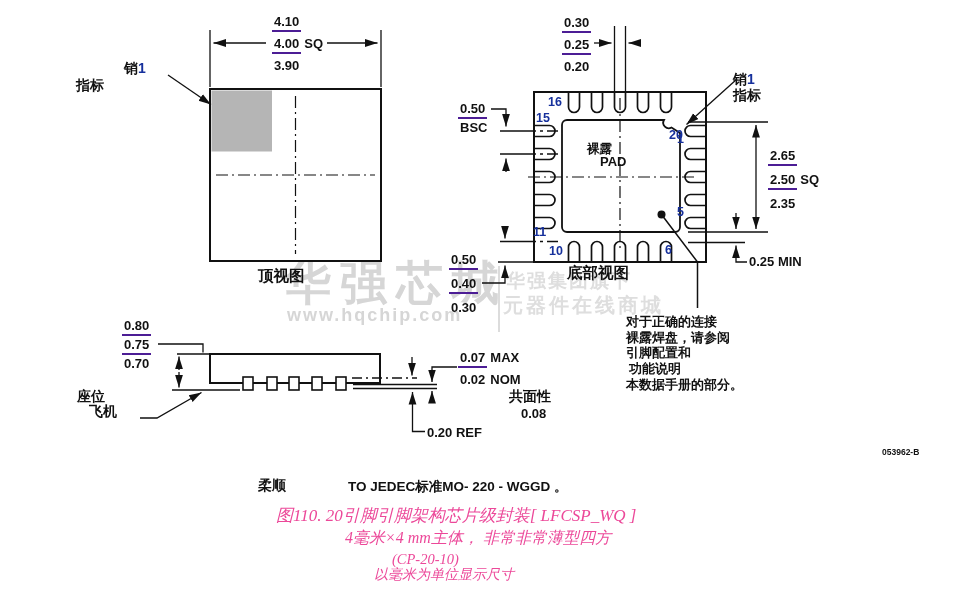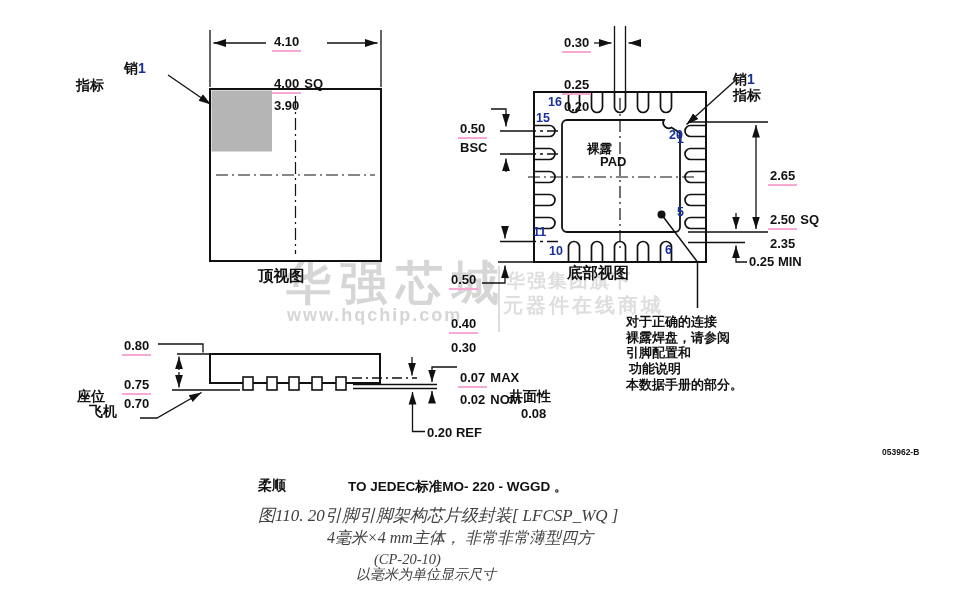--- a/index.html
+++ b/index.html
@@ -15,25 +15,25 @@
   .wm-tag{left:503px;top:292px;font-size:20px;letter-spacing:3px;color:#dedede;}
   
   .lbl{position:absolute;z-index:2;color:#111;font-weight:bold;white-space:nowrap;font-size:13px;}
   .cjk{font-size:14px;}
   .pin{color:#16309c;font-size:12.5px;}
   .stk{position:absolute;z-index:2;display:flex;flex-direction:column;align-items:flex-start;
        color:#111;font-weight:bold;font-size:13px;white-space:nowrap;}
   .stk .dr{margin-bottom:4px;line-height:15px;}
   .stk.w .dr{margin-bottom:6px;}
   .stk.tight .dr{margin-bottom:1px;}
-  .u{display:inline-block;border-bottom:2px solid #f9a8d4;padding:0 2px 1px 2px;margin-top:20px;}
+  .u{display:inline-block;border-bottom:2px solid #4c1d95;padding:0 2px 1px 2px;}
   .nu{display:inline-block;padding:0 2px 1px 2px;}
   .sfx{margin-left:3px;}
   .note{position:absolute;z-index:2;color:#111;font-weight:bold;font-size:13px;line-height:15.7px;white-space:nowrap;}
-  .cap{position:absolute;z-index:2;color:#404040;font-style:italic;font-family:"Liberation Serif",serif;white-space:nowrap;}
+  .cap{position:absolute;z-index:2;color:#ec4899;font-style:italic;font-family:"Liberation Serif",serif;white-space:nowrap;margin-left:18px;}
   .docnum{position:absolute;z-index:2;color:#111;font-weight:bold;font-size:8.5px;}
 </style>
 </head>
 <body>
 
 <div id="stage">
 
   <div class="wm wm-brand">华强芯城</div>
   <div class="wm wm-url">www.hqchip.com</div>
   <div class="wm-div"></div>

